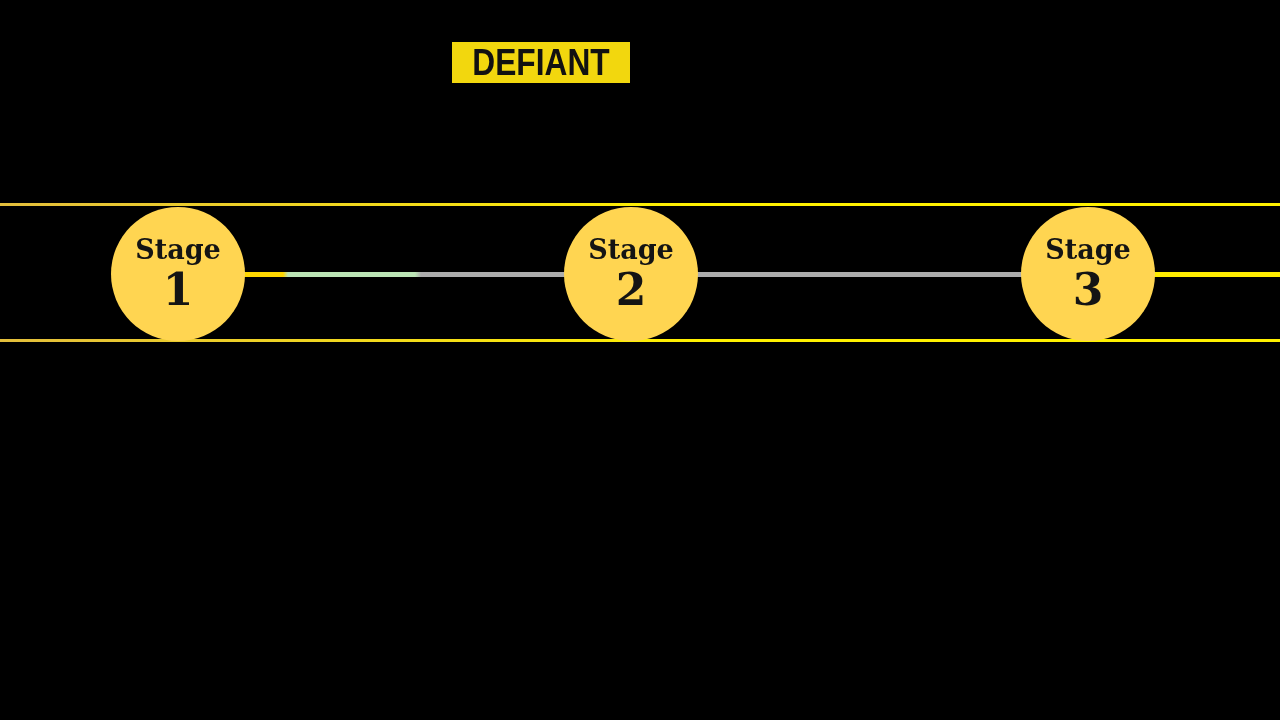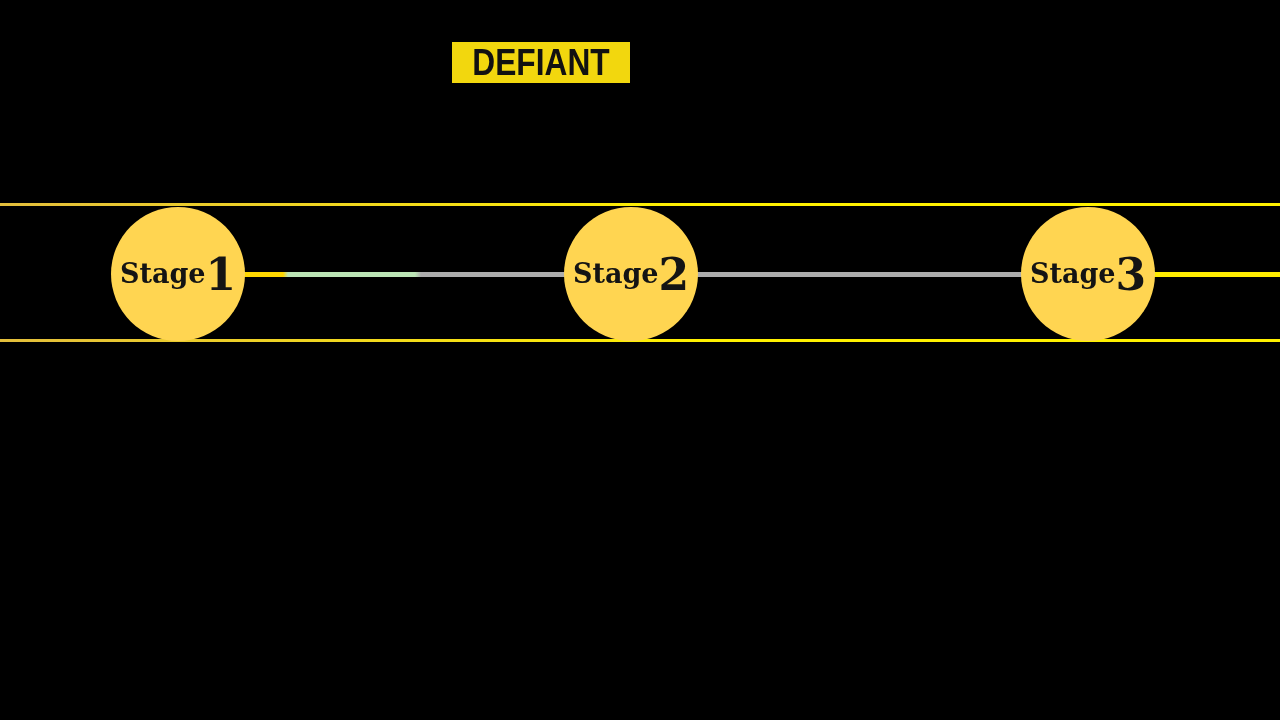--- a/index.html
+++ b/index.html
@@ -81,21 +81,21 @@
   
   .stage-circle {
     position: absolute;
     top: 207px;
     width: 134px;
     height: 134px;
     border-radius: 50%;
     background: var(--circle-bg, #FFD551);
     z-index: 2;
     display: flex;
-    flex-direction: row;
+    flex-direction: column;
     align-items: center;
     justify-content: center;
     text-align: center;
   }
   .stage-1 { left: 111px; }
   .stage-2 { left: 564px; }
   .stage-3 { left: 1021px; }
 
   .stage-label {
     font-family: "DejaVu Serif", serif;

